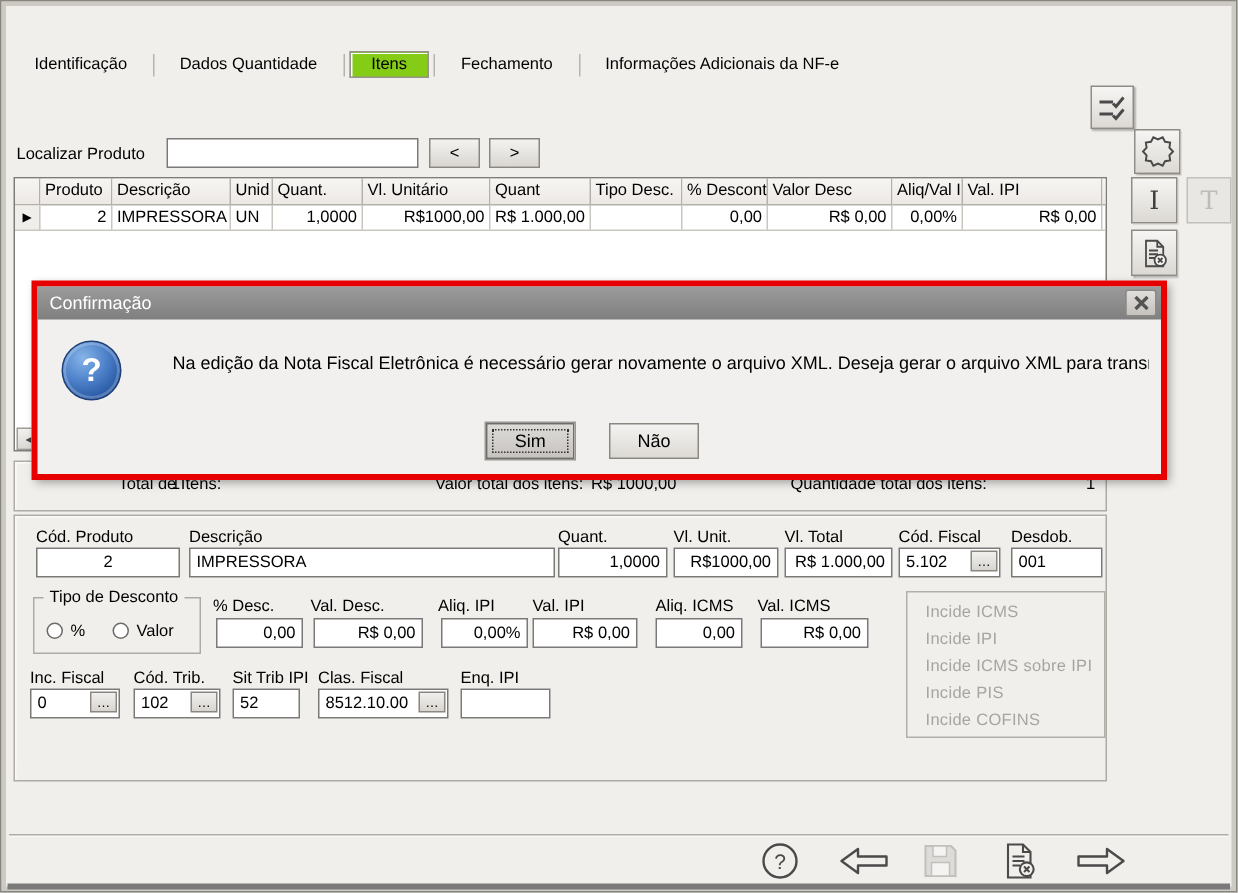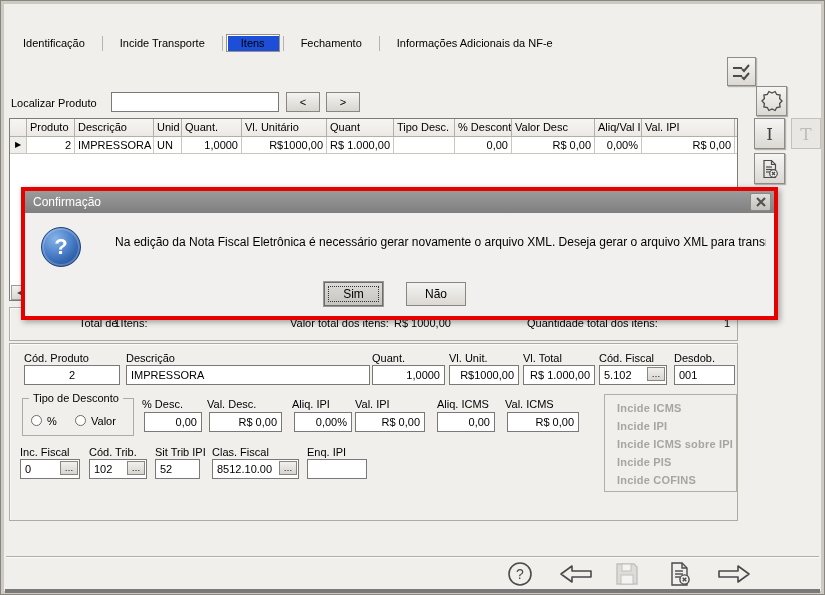--- a/index.html
+++ b/index.html
@@ -16,21 +16,21 @@
     background:linear-gradient(#9c9c9c,#878787);display:flex;align-items:center;}
   .appicon{width:16px;height:15px;margin-left:6px;background:#6f6f6f;border-radius:2px;
     color:#e8e8e8;font-size:7px;font-weight:bold;display:flex;align-items:center;justify-content:center;}
   .title{color:#fff;font-size:12px;margin-left:8px;white-space:nowrap;}
   .tbtn{position:absolute;top:3px;width:23px;height:17px;background:linear-gradient(#e3e1de,#c9c6c1);
     border:1px solid #8f8d89;border-radius:2px;display:flex;align-items:center;justify-content:center;}
   .tbtn svg{display:block;}
   
   .tabbar{position:absolute;left:8px;top:30px;height:24px;display:flex;align-items:center;}
   .tab{padding:2px 14px;font-size:11px;white-space:nowrap;}
-  .tab.active{border:1px solid #96938c;background:#1d4ed8;box-shadow:inset 1px 1px 0 #fff;}
+  .tab.active{border:1px solid #96938c;background:#84cc16;box-shadow:inset 1px 1px 0 #fff;}
   .tabsep{width:1px;height:15px;background:#b7b4ae;margin:0 3px;}
   
   .lbl{position:absolute;white-space:nowrap;font-size:11px;}
   .inp{position:absolute;height:20px;background:#fff;border:1px solid #7b7977;
     font-family:"Liberation Sans",sans-serif;font-size:11px;padding:0 4px;}
   .inp.ta-r{text-align:right;}
   .inp.ta-c{text-align:center;}
   .btn{position:absolute;background:linear-gradient(#f4f3f1,#d9d6d1);border:1px solid #8a8781;
     font-family:"Liberation Sans",sans-serif;font-size:11px;display:flex;align-items:center;justify-content:center;}
   .iconbtn{position:absolute;background:linear-gradient(#f6f5f3,#dcd9d4);border:1px solid #8f8c86;
@@ -52,21 +52,21 @@
   .gd.sel{background:#f0eeea;text-align:center;font-size:8px;line-height:15px;}
   .scrollarrow{position:absolute;left:1px;top:166px;width:16px;height:15px;
     background:linear-gradient(#f2f1ef,#dcd9d4);border:1px solid #a09d97;
     display:flex;align-items:center;justify-content:center;font-size:8px;color:#444;}
   
   .groupbox{position:absolute;border:1px solid #aeaba5;box-shadow:inset 1px 1px 0 #fbfaf8;}
   .fieldset{position:absolute;border:1px solid #aeaba5;}
   .legend{position:absolute;top:-7px;left:6px;background:#f1efec;padding:0 4px;font-size:11px;}
   .radio{position:absolute;width:11px;height:11px;border:1px solid #6e6c68;border-radius:50%;background:#fff;}
   .incidebox{position:absolute;border:1px solid #b2afa9;}
-  .incide-item{padding:3px 0 3px 12px;font-weight:bold;color:#a7a5a1;font-size:11px;letter-spacing:.2px;}
+  .incide-item{padding:3px 0 3px 12px;font-weight:normal;color:#a7a5a1;font-size:11px;letter-spacing:.2px;}
   
   .dialog{position:absolute;left:20px;top:186px;width:757px;height:133px;
     border:4px solid #e60000;background:#f1f0ef;z-index:10;box-shadow:2px 2px 6px rgba(0,0,0,.35);}
   .dlg-title{position:absolute;left:0;top:0;right:0;height:22px;
     background:linear-gradient(#9b9b9b,#7f7f7f);color:#fff;font-size:12px;
     display:flex;align-items:center;padding-left:8px;}
   .dlg-x{position:absolute;top:2px;right:3px;width:21px;height:18px;
     background:linear-gradient(#e0dedb,#c6c3be);border:1px solid #8b8985;border-radius:2px;
     display:flex;align-items:center;justify-content:center;}
   .dlg-qicon{position:absolute;left:16px;top:36px;width:40px;height:40px;border-radius:50%;
@@ -87,21 +87,21 @@
 </style>
 </head>
 <body>
 
 <div class="window">
 
 
   <div class="tabbar">
     <div class="tab">Identificação</div>
     <div class="tabsep"></div>
-    <div class="tab">Incide Transporte</div>
+    <div class="tab">Dados Quantidade</div>
     <div class="tabsep"></div>
     <div class="tab active">Itens</div>
     <div class="tabsep"></div>
     <div class="tab">Fechamento</div>
     <div class="tabsep"></div>
     <div class="tab">Informações Adicionais da NF-e</div>
   </div>
 
   <div class="iconbtn" style="left:726px;top:56px;width:29px;height:29px;">
     <svg width="21" height="20" fill="none" stroke="#4a4a4a" stroke-width="2">

